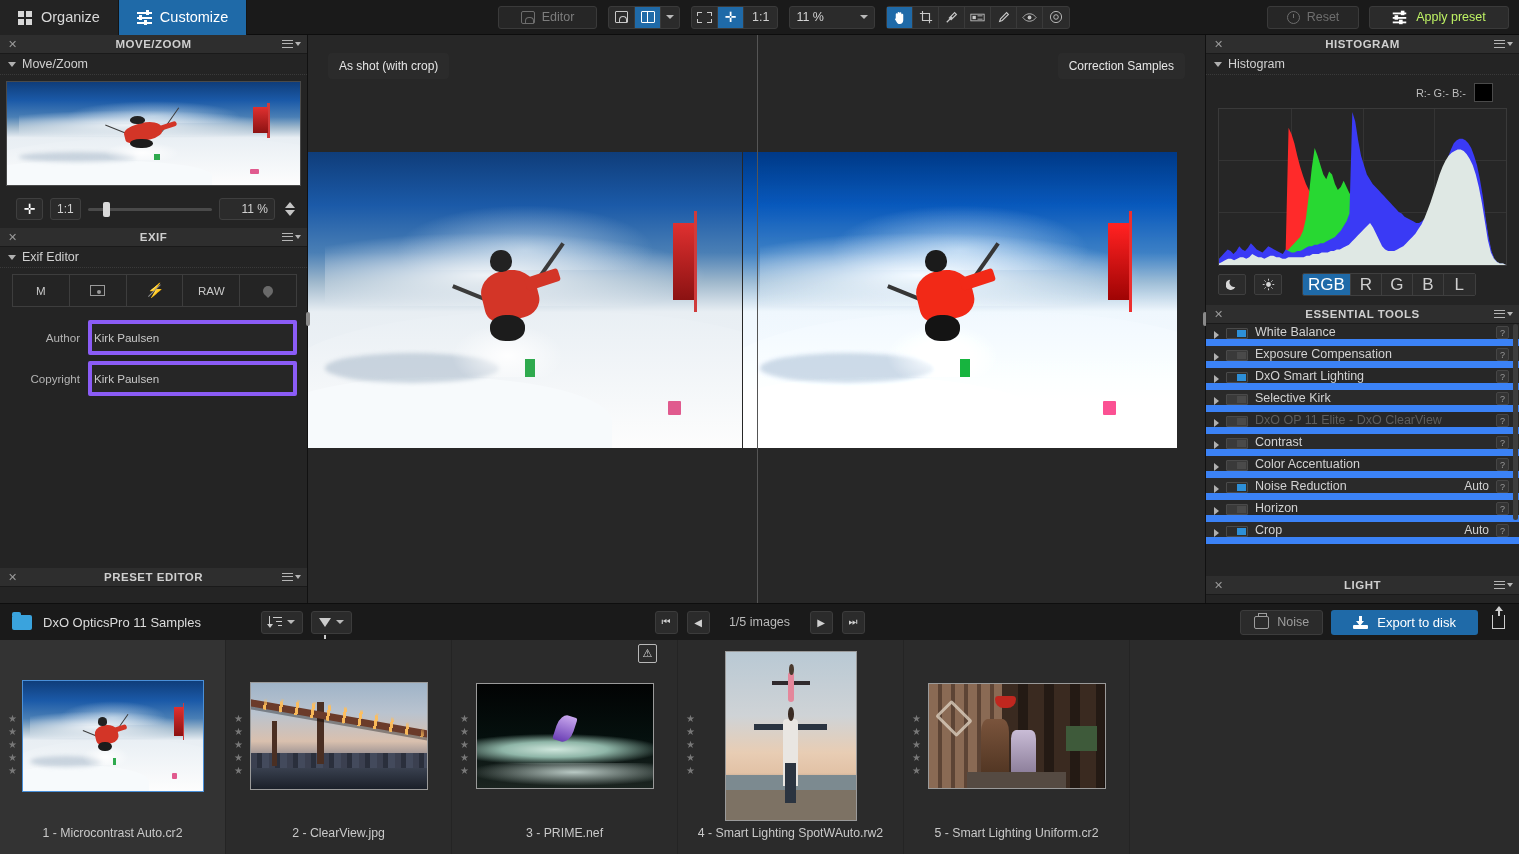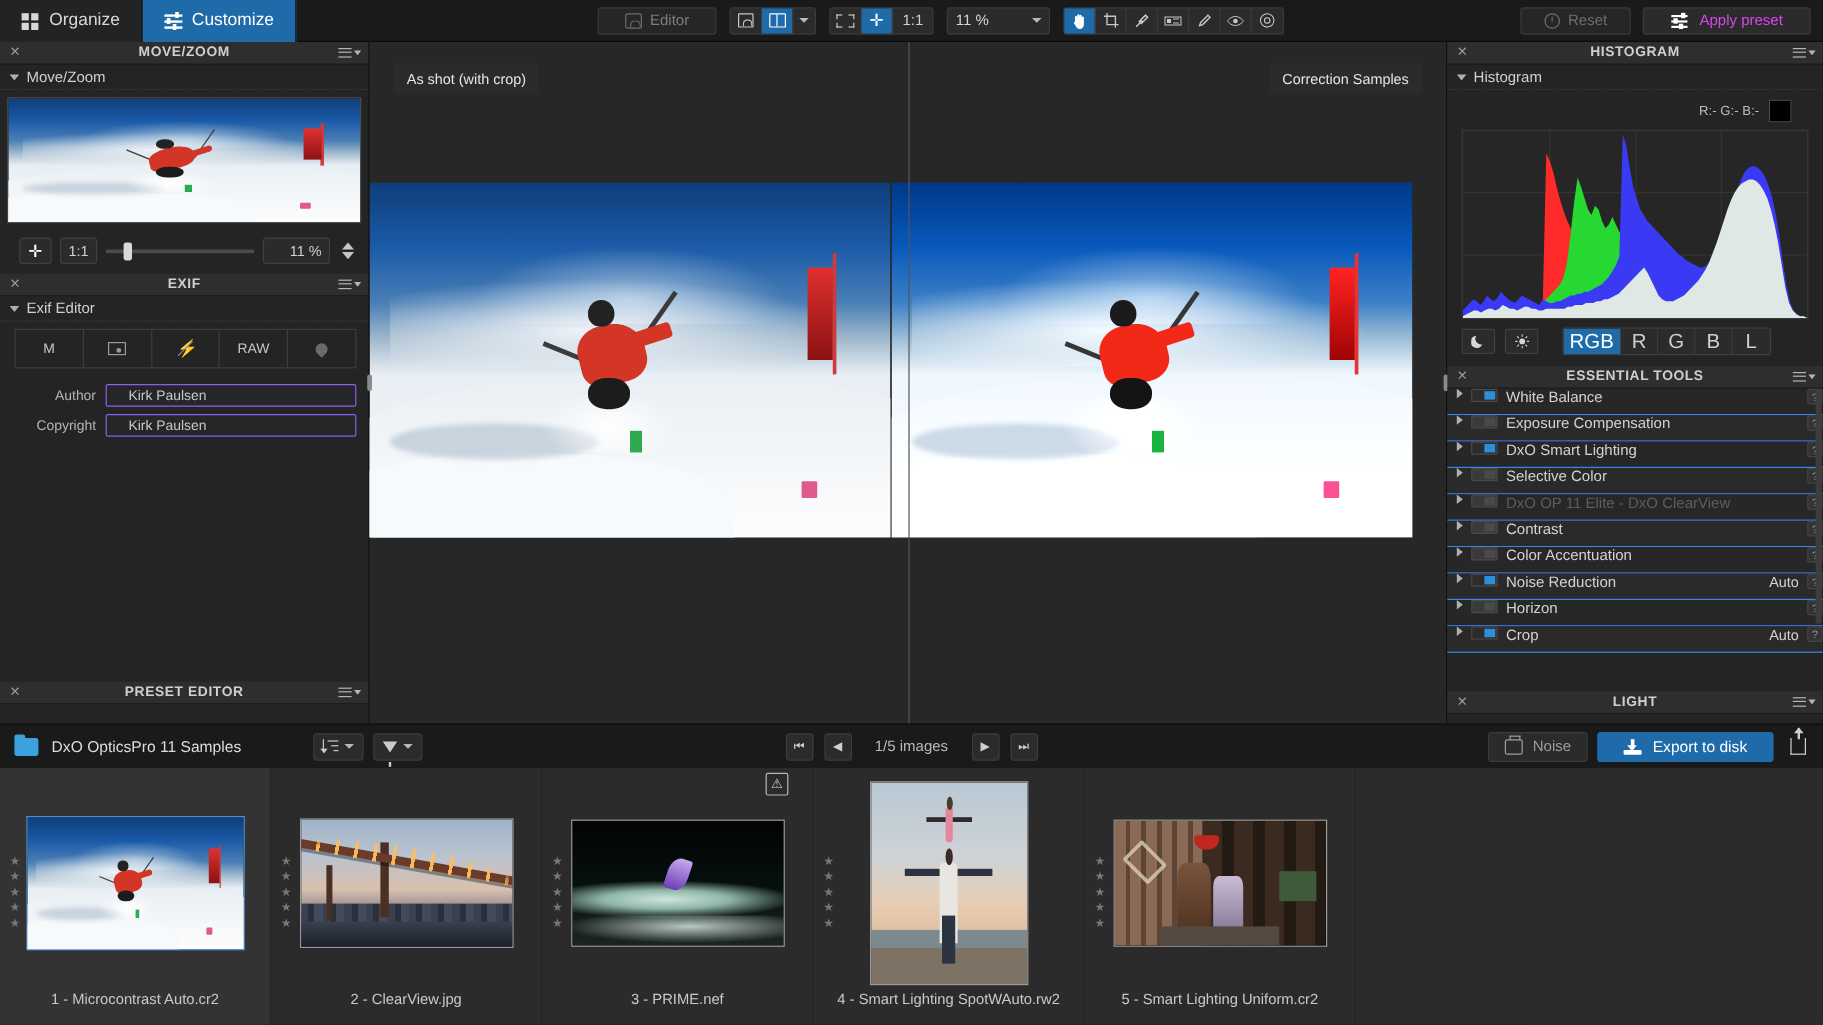--- a/index.html
+++ b/index.html
@@ -99,21 +99,21 @@
   .ratio { padding: 0 8px; font-size: 12.5px; color: #cfcfcf; display:flex; align-items:center; }
 
   .zoom-box { width: 86px; justify-content: space-between; padding: 0 6px; }
   .zoom-box span { font-size: 12.5px; color: #d5d5d5; }
 
   .tool-seg > div { width: 26px; }
   .tool-seg .on { background: #1f6aa8; }
 
   .tb-right { position: absolute; right: 10px; display: flex; align-items: center; gap: 10px; }
   .btn-reset { width: 92px; gap: 7px; color: #6e6e6e; background: #262626; }
-  .btn-apply { width: 140px; gap: 9px; color: #d946ef; background: #2b2b2b; }
+  .btn-apply { width: 140px; gap: 9px; color: #bef264; background: #2b2b2b; }
   .clock-ico { width: 13px; height: 13px; border: 1.5px solid #6e6e6e; border-radius: 50%; position: relative; }
   .clock-ico:after { content:""; position:absolute; left:5px; top:2.5px; width:1.3px; height:4px; background:#6e6e6e; }
 
   
   .main { flex: 1; display: flex; min-height: 0; background: #1c1c1c; }
 
   
   .left-panel { width: 308px; flex: 0 0 308px; background: #242424; border-right: 1px solid #111;
     display: flex; flex-direction: column; overflow: hidden; }
   .panel-head {
@@ -166,22 +166,22 @@
   .meter-ico { width: 15px; height: 11px; border: 1.3px solid #9a9a9a; position: relative; }
   .meter-ico:after { content:""; position:absolute; left:5.5px; top:3.5px; width:4px; height:4px;
     border-radius:50%; background:#9a9a9a; }
   .flash-ico { position: relative; width: 14px; height: 15px; color: #8e8e8e; font-size: 14px; line-height: 1; }
   .flash-ico:after { content:""; position:absolute; left:-1px; top:7px; width:17px; height:1.3px;
     background:#8e8e8e; transform: rotate(-45deg); }
   .pin-ico { width: 10px; height: 10px; border-radius: 50% 50% 50% 0; transform: rotate(-45deg);
     background: #6a6a6a; }
   .kv { display: flex; align-items: center; gap: 8px; padding: 3px 10px 3px 12px; }
   .kv label { width: 68px; text-align: right; font-size: 11.6px; color: #b4b4b4; }
-  .kv .fld { flex: 1; height: 19px; background: #262626; border: 1px solid #8b5cf6; border-radius: 2px;
-    font-size: 11.6px; color: #c8c8c8; display: flex; align-items: center; padding-left: 18px; }
+  .kv .fld { flex: 1; height: 35px; background: #262626; border: 4px solid #8b5cf6; border-radius: 2px;
+    font-size: 11.6px; color: #c8c8c8; display: flex; align-items: center; padding-left: 2px; }
 
   
   .viewer { flex: 1; min-width: 0; position: relative; background: #272727;
     display: flex; align-items: center; justify-content: center; }
   .divider { position: absolute; top: 0; bottom: 0; left: 50%; width: 1px; background: #555; }
   .vlabel { position: absolute; top: 18px; background: #2b2b2b; color: #e6e6e6; font-size: 12px;
     padding: 6px 11px; border-radius: 4px; z-index: 3; }
   .photo-wrap { position: absolute; top: 117px; height: 296px; overflow: hidden; }
   .handle { position: absolute; top: 50%; width: 4px; height: 14px; background: #8a8a8a;
     border-radius: 2px; transform: translateY(-50%); }
@@ -198,22 +198,22 @@
   .hist-box .grid-h { position: absolute; left: 0; right: 0; height: 1px; background: #343434; }
   .hist-btn-row { display: flex; align-items: center; gap: 8px; padding: 7px 0 9px 0; }
   .sq-btn { width: 28px; height: 21px; background: #2b2b2b; border: 1px solid #3f3f3f; border-radius: 2px;
     display: flex; align-items: center; justify-content: center; color: #d6d6d6; font-size: 12px; }
   .chan-seg { display: flex; margin-left: 12px; border: 1px solid #3f3f3f; border-radius: 2px; overflow: hidden; }
   .chan-seg div { min-width: 31px; height: 21px; display: flex; align-items: center; justify-content: center;
     background: #2b2b2b; border-right: 1px solid #3f3f3f; font-size: 17px; color: #cfcfcf; padding: 0 5px; }
   .chan-seg div:last-child { border-right: none; }
   .chan-seg div.on { background: #1f6aa8; color: #fff; }
 
-  .tool-row { height: 22px; display: flex; align-items: flex-start; gap: 7px; padding: 0 0 0 8px;
-    border-bottom: 1px solid #3b82f6; background: #2a2a2a; }
+  .tool-row { height: 22px; display: flex; align-items: flex-end; gap: 7px; padding: 0 10px 0 8px;
+    border-bottom: 7px solid #3b82f6; background: #2a2a2a; }
   .tool-row:nth-child(even) { background: #272727; }
   .tool-row.dim .tool-label { color: #5e5e5e; }
   .toggle { width: 22px; height: 11px; background: #3a3a3a; border: 1px solid #4a4a4a; border-radius: 1px;
     position: relative; flex: 0 0 22px; }
   .toggle i { position: absolute; right: 1px; top: 1px; width: 9px; height: 7px; background: #4a4a4a; }
   .toggle.on { background: #2c2c2c; }
   .toggle.on i { background: #2d8fd8; }
   .tool-label { flex: 1; font-size: 12.5px; color: #d2d2d2; }
   .auto-tag { font-size: 12px; color: #d2d2d2; }
   .q-btn { width: 13px; height: 13px; background: #333; border: 1px solid #464646; border-radius: 2px;
@@ -759,21 +759,21 @@
               <i></i>
             </span>
             <span class="tool-label">DxO Smart Lighting</span>
             <span class="q-btn">?</span>
           </div>
           <div class="tool-row">
             <span class="tri-r"></span>
             <span class="toggle">
               <i></i>
             </span>
-            <span class="tool-label">Selective Color</span>
+            <span class="tool-label">Selective Kirk</span>
             <span class="q-btn">?</span>
           </div>
           <div class="tool-row dim">
             <span class="tri-r"></span>
             <span class="toggle">
               <i></i>
             </span>
             <span class="tool-label">DxO OP 11 Elite - DxO ClearView</span>
             <span class="q-btn">?</span>
           </div>

